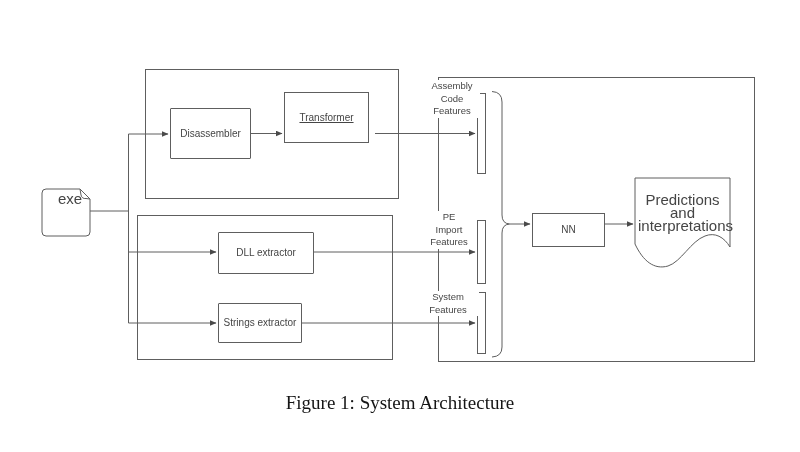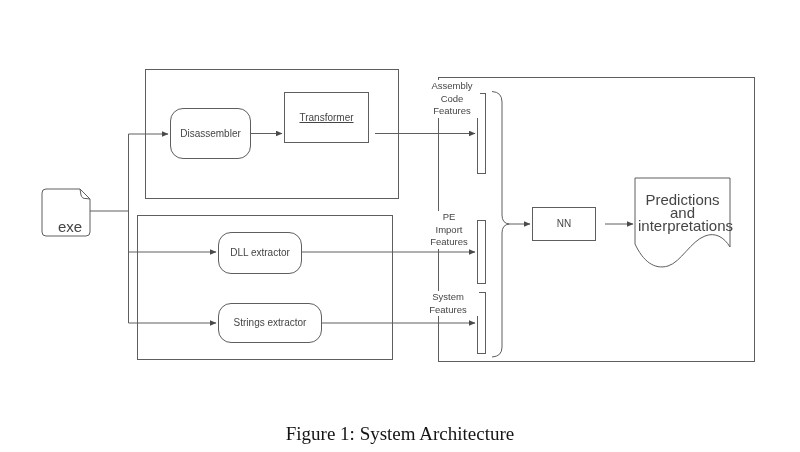--- a/index.html
+++ b/index.html
@@ -7,32 +7,32 @@
     position:relative;width:800px;height:452px;background:#ffffff;
     font-family:"Liberation Sans", sans-serif;color:#454545;overflow:hidden;
   }
   .layer{position:absolute;left:0;top:0;width:800px;height:452px;}
   .gbox{position:absolute;border:1px solid #5e5e5e;background:transparent;box-sizing:border-box;}
   .node{
     position:absolute;border:1px solid #5e5e5e;background:#ffffff;box-sizing:border-box;
     display:flex;align-items:center;justify-content:center;text-align:center;
     font-size:10px;line-height:12px;color:#454545;
   }
-  .rounded{border-radius:13px;}
+  .rounded{border-radius:1px;}
   .bar{position:absolute;width:9px;border:1px solid #5e5e5e;background:#ffffff;box-sizing:border-box;}
   .flabel{
     position:absolute;background:#ffffff;text-align:center;font-size:9.5px;line-height:12.5px;
     color:#454545;white-space:pre-line;
   }
   .doclabel{
     position:absolute;text-align:center;font-size:15px;line-height:13px;color:#454545;white-space:pre-line;
   }
   .caption{
     position:absolute;left:0;top:392px;width:800px;text-align:center;
-    font-family:"Liberation Serif", serif;font-size:19px;color:#151515;margin-top:31px;
+    font-family:"Liberation Serif", serif;font-size:19px;color:#151515;
   }
   svg .stroke{stroke:#5e5e5e;stroke-width:1;fill:none;}
   svg .shape{stroke:#5e5e5e;stroke-width:1;fill:#ffffff;}
 </style>
 </head>
 <body>
 
 <div id="canvas">
 
   <svg class="layer" viewBox="0 0 800 452">
@@ -66,31 +66,31 @@
   <div class="gbox" style="left:145px;top:69px;width:254px;height:130px;"></div>
   <div class="gbox" style="left:137px;top:215px;width:256px;height:145px;"></div>
   <div class="gbox" style="left:438px;top:77px;width:317px;height:285px;"></div>
 
   <div class="node rounded" style="left:170px;top:108px;width:81px;height:51px;">
     <span>Disassembler</span>
   </div>
   <div class="node" style="left:284px;top:92px;width:85px;height:51px;text-decoration:underline;">
     <span>Transformer</span>
   </div>
-  <div class="node rounded" style="left:218px;top:232px;width:84px;height:42px;">
+  <div class="node rounded" style="left:218px;top:232px;width:96px;height:42px;">
     <span>DLL extractor</span>
   </div>
-  <div class="node rounded" style="left:218px;top:303px;width:104px;height:40px;">
+  <div class="node rounded" style="left:218px;top:303px;width:84px;height:40px;">
     <span>Strings extractor</span>
   </div>
-  <div class="node" style="left:532px;top:207px;width:64px;height:34px;">
+  <div class="node" style="left:532px;top:213px;width:73px;height:34px;">
     <span>NN</span>
   </div>
 
-  <div class="doclabel" style="left:44px;top:220px;width:52px;">exe</div>
+  <div class="doclabel" style="left:44px;top:192px;width:52px;">exe</div>
 
   <div class="bar" style="left:477px;top:93px;height:81px;"></div>
   <div class="bar" style="left:477px;top:220px;height:64px;"></div>
   <div class="bar" style="left:477px;top:292px;height:62px;"></div>
 
   <div class="flabel" style="left:424px;top:80px;width:56px;">Assembly
 Code
 Features</div>
   <div class="flabel" style="left:421px;top:211px;width:56px;">PE
 Import

